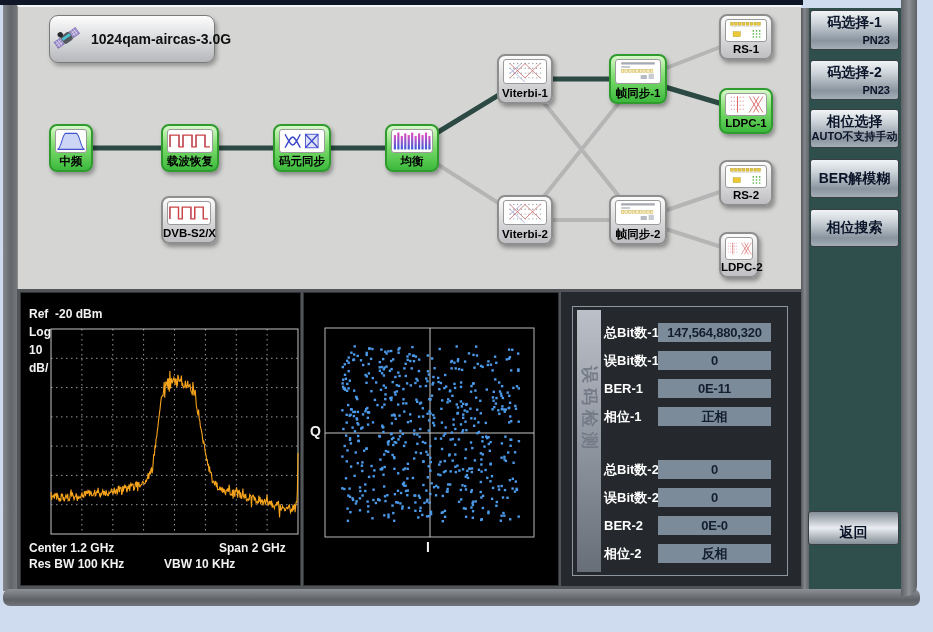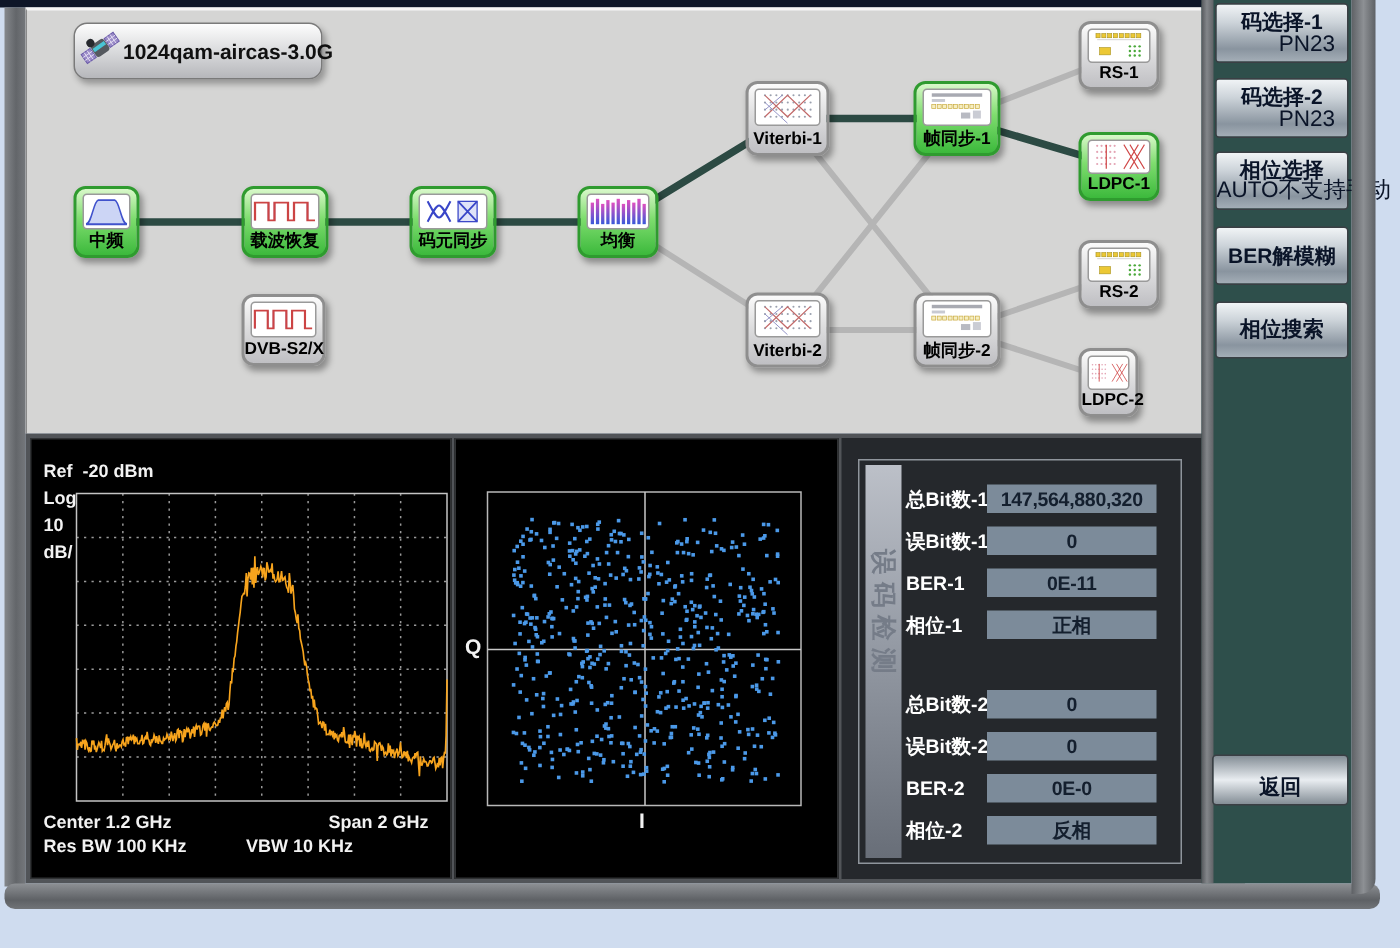--- a/index.html
+++ b/index.html
@@ -22,48 +22,48 @@
   .node{position:absolute;border-radius:8px;border:2px solid #8e8e8e;box-sizing:border-box;
     background:linear-gradient(180deg,#fbfbfb,#dededf 45%,#bfbfc3);box-shadow:2px 3px 4px rgba(0,0,0,.35);cursor:pointer;}
   .node.active{border-color:#2f9b2f;background:linear-gradient(180deg,#d9f8ca,#7edd6e 45%,#3cb93c);}
   .node-icon{position:absolute;left:4px;right:4px;top:3px;height:50%;background:#fff;
     border:1px solid #9a9a9a;border-radius:3px;overflow:hidden;}
   .node-icon svg{width:100%;height:100%;display:block;}
   .node-label{position:absolute;left:0;right:0;bottom:1px;text-align:center;font-size:11.5px;
     font-weight:bold;color:#000;line-height:15px;white-space:nowrap;}
   .title-btn{position:absolute;left:31px;top:8px;width:158px;height:36px;border-radius:9px;
     border:1px solid #7a7a7a;background:linear-gradient(180deg,#fdfdfd,#dadbdd 50%,#b6b7bb);
-    box-shadow:2px 3px 4px rgba(0,0,0,.3);display:flex;align-items:center;gap:2px;padding:0 3px;cursor:pointer;}
+    box-shadow:2px 3px 4px rgba(0,0,0,.3);display:flex;align-items:center;gap:11px;padding:5px 3px;cursor:pointer;}
   .title-text{font-size:14px;font-weight:bold;color:#101010;white-space:nowrap;}
 
   
   .bottom-row{position:absolute;left:17px;top:289px;width:784px;height:300px;background:#515458;padding-left:29px;}
   .spectrum-panel{position:absolute;left:3px;top:3px;width:281px;height:294px;background:#000;border:1px solid #303234;box-sizing:border-box;}
   .const-panel{position:absolute;left:286px;top:3px;width:256px;height:294px;background:#000;border:1px solid #303234;box-sizing:border-box;}
   .stats-panel{position:absolute;left:544px;top:3px;width:240px;height:294px;background:#25282c;}
   .sp-text{position:absolute;color:#f2f2f2;font-size:12px;font-weight:bold;white-space:nowrap;}
   .stats-box{position:absolute;left:11px;top:14px;width:216px;height:270px;border:1px solid #8f959c;box-sizing:border-box;}
   .strip{position:absolute;left:4px;top:3px;width:24px;height:262px;
     background:linear-gradient(180deg,#bcc0c8 0%,#959ba5 45%,#686e78 100%);}
   .strip-text{position:absolute;top:38%;left:50%;transform:translate(-50%,-50%) rotate(90deg);
     white-space:nowrap;font-size:17px;font-weight:bold;color:#757c88;letter-spacing:5px;}
   .stat-row{position:absolute;left:0;width:100%;height:20px;}
   .stat-label{position:absolute;left:31px;top:0;font-size:13px;font-weight:bold;color:#fff;line-height:20px;white-space:nowrap;}
   .stat-value{position:absolute;left:85px;top:0;width:113px;height:19px;background:#7c8b9a;
     color:#141f2e;font-size:13px;font-weight:bold;text-align:center;line-height:19px;letter-spacing:-0.2px;}
 
   
-  .sidebar{position:absolute;left:801px;top:0;width:100px;height:589px;background:#2e4f4b;}
+  .sidebar{position:absolute;left:801px;top:8px;width:100px;height:589px;background:#2e4f4b;}
   .sidebar-edge{position:absolute;left:0;top:0;width:8px;height:100%;
     background:linear-gradient(90deg,#55585c,#83868a 45%,#606367);}
   .menu-btn{position:absolute;left:9px;width:89px;border:1px solid #3a3f44;border-radius:3px;box-sizing:border-box;
     background:linear-gradient(180deg,#f1f4f6 0%,#ccd3d9 32%,#89949f 78%,#a4aeb7 100%);cursor:pointer;}
   .bt-title{position:absolute;left:0;right:0;top:3px;text-align:center;font-size:14px;font-weight:bold;color:#0a1428;white-space:nowrap;}
   .bt-title.only{top:50%;transform:translateY(-50%);}
-  .bt-sub{position:absolute;left:0;right:0;bottom:3px;font-size:15px;font-weight:normal;color:#0a1428;white-space:nowrap;}
+  .bt-sub{position:absolute;left:0;right:0;bottom:3px;font-size:11px;font-weight:bold;color:#0a1428;white-space:nowrap;}
   .back-btn{position:absolute;left:7px;top:503px;width:91px;height:34px;border:1px solid #3a3f44;border-radius:3px;box-sizing:border-box;
     background:linear-gradient(180deg,#848e96 0%,#e9edf1 50%,#848e96 100%);
     font-size:14px;font-weight:bold;color:#0a1428;line-height:38px;cursor:pointer;
     font-family:"Liberation Sans","DejaVu Sans",sans-serif;}
 </style>
 </head>
 <body>
 
 <div class="page">
   <div class="topbar"></div>

